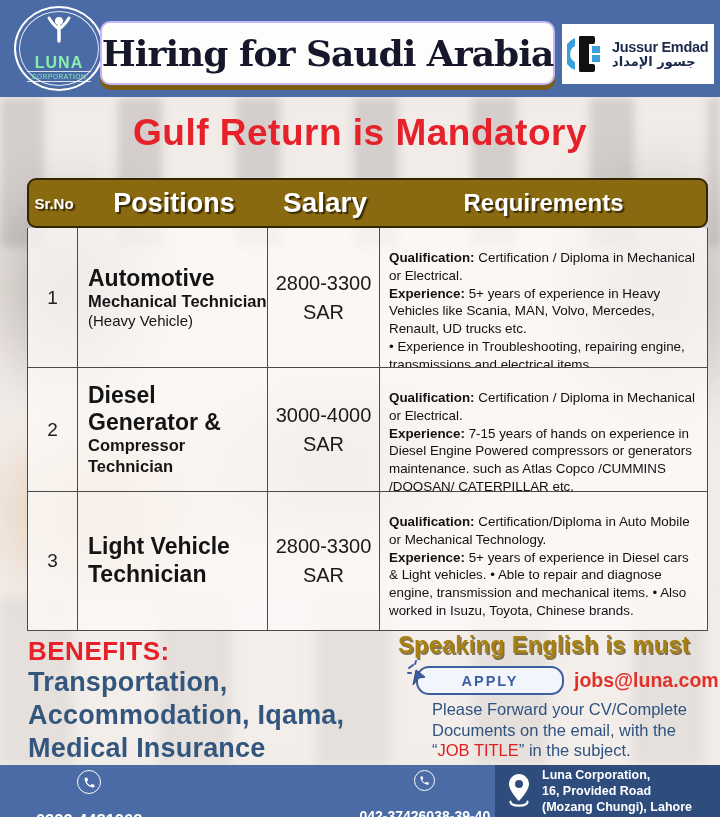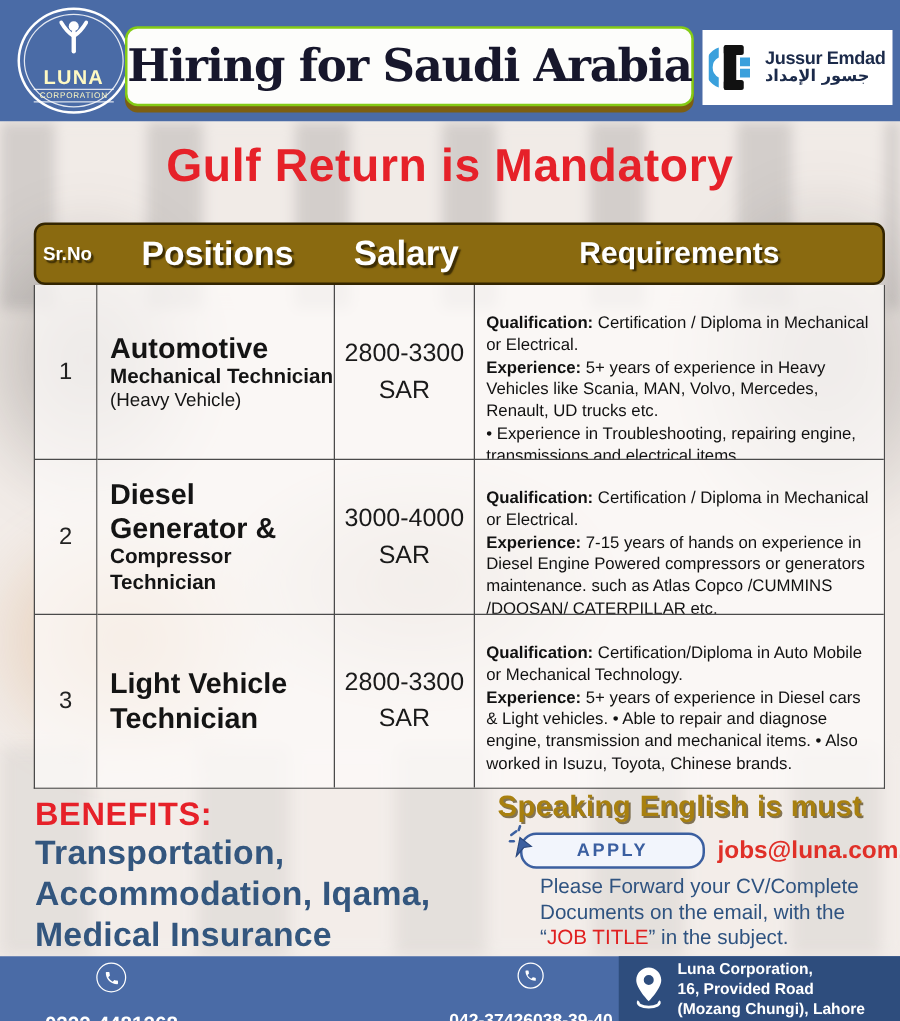--- a/index.html
+++ b/index.html
@@ -27,31 +27,31 @@
   .blob-tan { left:170px; top:270px; width:330px; height:200px; filter:blur(16px);
     background:radial-gradient(ellipse at center, rgba(120,90,60,.30), transparent 70%); }
   .blob-panels-bottom {
     left:0; top:500px; width:720px; height:168px; opacity:.30; filter:blur(6px);
     background:repeating-linear-gradient(90deg, rgba(180,178,176,.7) 0 74px, rgba(246,244,242,.8) 74px 158px);
   }
 
   
   .topbar { position:absolute; left:0; top:0; width:720px; height:97px; background:#4a6ba6; }
   .luna-logo { position:absolute; left:14px; top:6px; width:90px; height:85px;
-    border:2px solid #fff; border-radius:50%; box-sizing:border-box; color:#fef9c3; text-align:center; }
+    border:2px solid #fff; border-radius:50%; box-sizing:border-box; color:#86efac; text-align:center; }
   .luna-logo .inner-ring { position:absolute; left:3px; top:3px; right:3px; bottom:3px;
     border:1px solid rgba(255,255,255,.85); border-radius:50%; }
   .luna-figure { position:absolute; left:50%; top:7px; transform:translateX(-50%); }
   .luna-name { position:absolute; left:0; right:0; top:46px; font-size:16px; font-weight:bold; letter-spacing:1px; }
   .luna-sub  { position:absolute; left:0; right:0; top:63px; font-size:6.5px; letter-spacing:.6px;
     border-top:1px solid rgba(255,255,255,.8); border-bottom:1px solid rgba(255,255,255,.8);
     width:64px; margin:0 auto; padding:1px 0; }
   .title-box {
     position:absolute; left:100px; top:21px; width:455px; height:64px;
-    background:#fdfdfb; border:2px solid #84cc16; border-radius:10px; box-sizing:border-box;
+    background:#fdfdfb; border:2px solid #c4b5fd; border-radius:10px; box-sizing:border-box;
     box-shadow:0 5px 0 #7d5f12; display:flex; align-items:center; justify-content:center;
   }
   .title-box span { font-family:"DejaVu Serif","Liberation Serif",serif; font-weight:bold;
     font-size:36px; color:#17172c; white-space:nowrap; letter-spacing:-1px; }
   .partner-box {
     position:absolute; left:562px; top:24px; width:152px; height:60px; background:#fff;
     display:flex; align-items:center; gap:5px; padding-left:5px; box-sizing:border-box;
   }
   .partner-text { line-height:1.02; }
   .partner-name { font-size:14.5px; font-weight:bold; color:#1b2a4a; letter-spacing:-.3px; }

